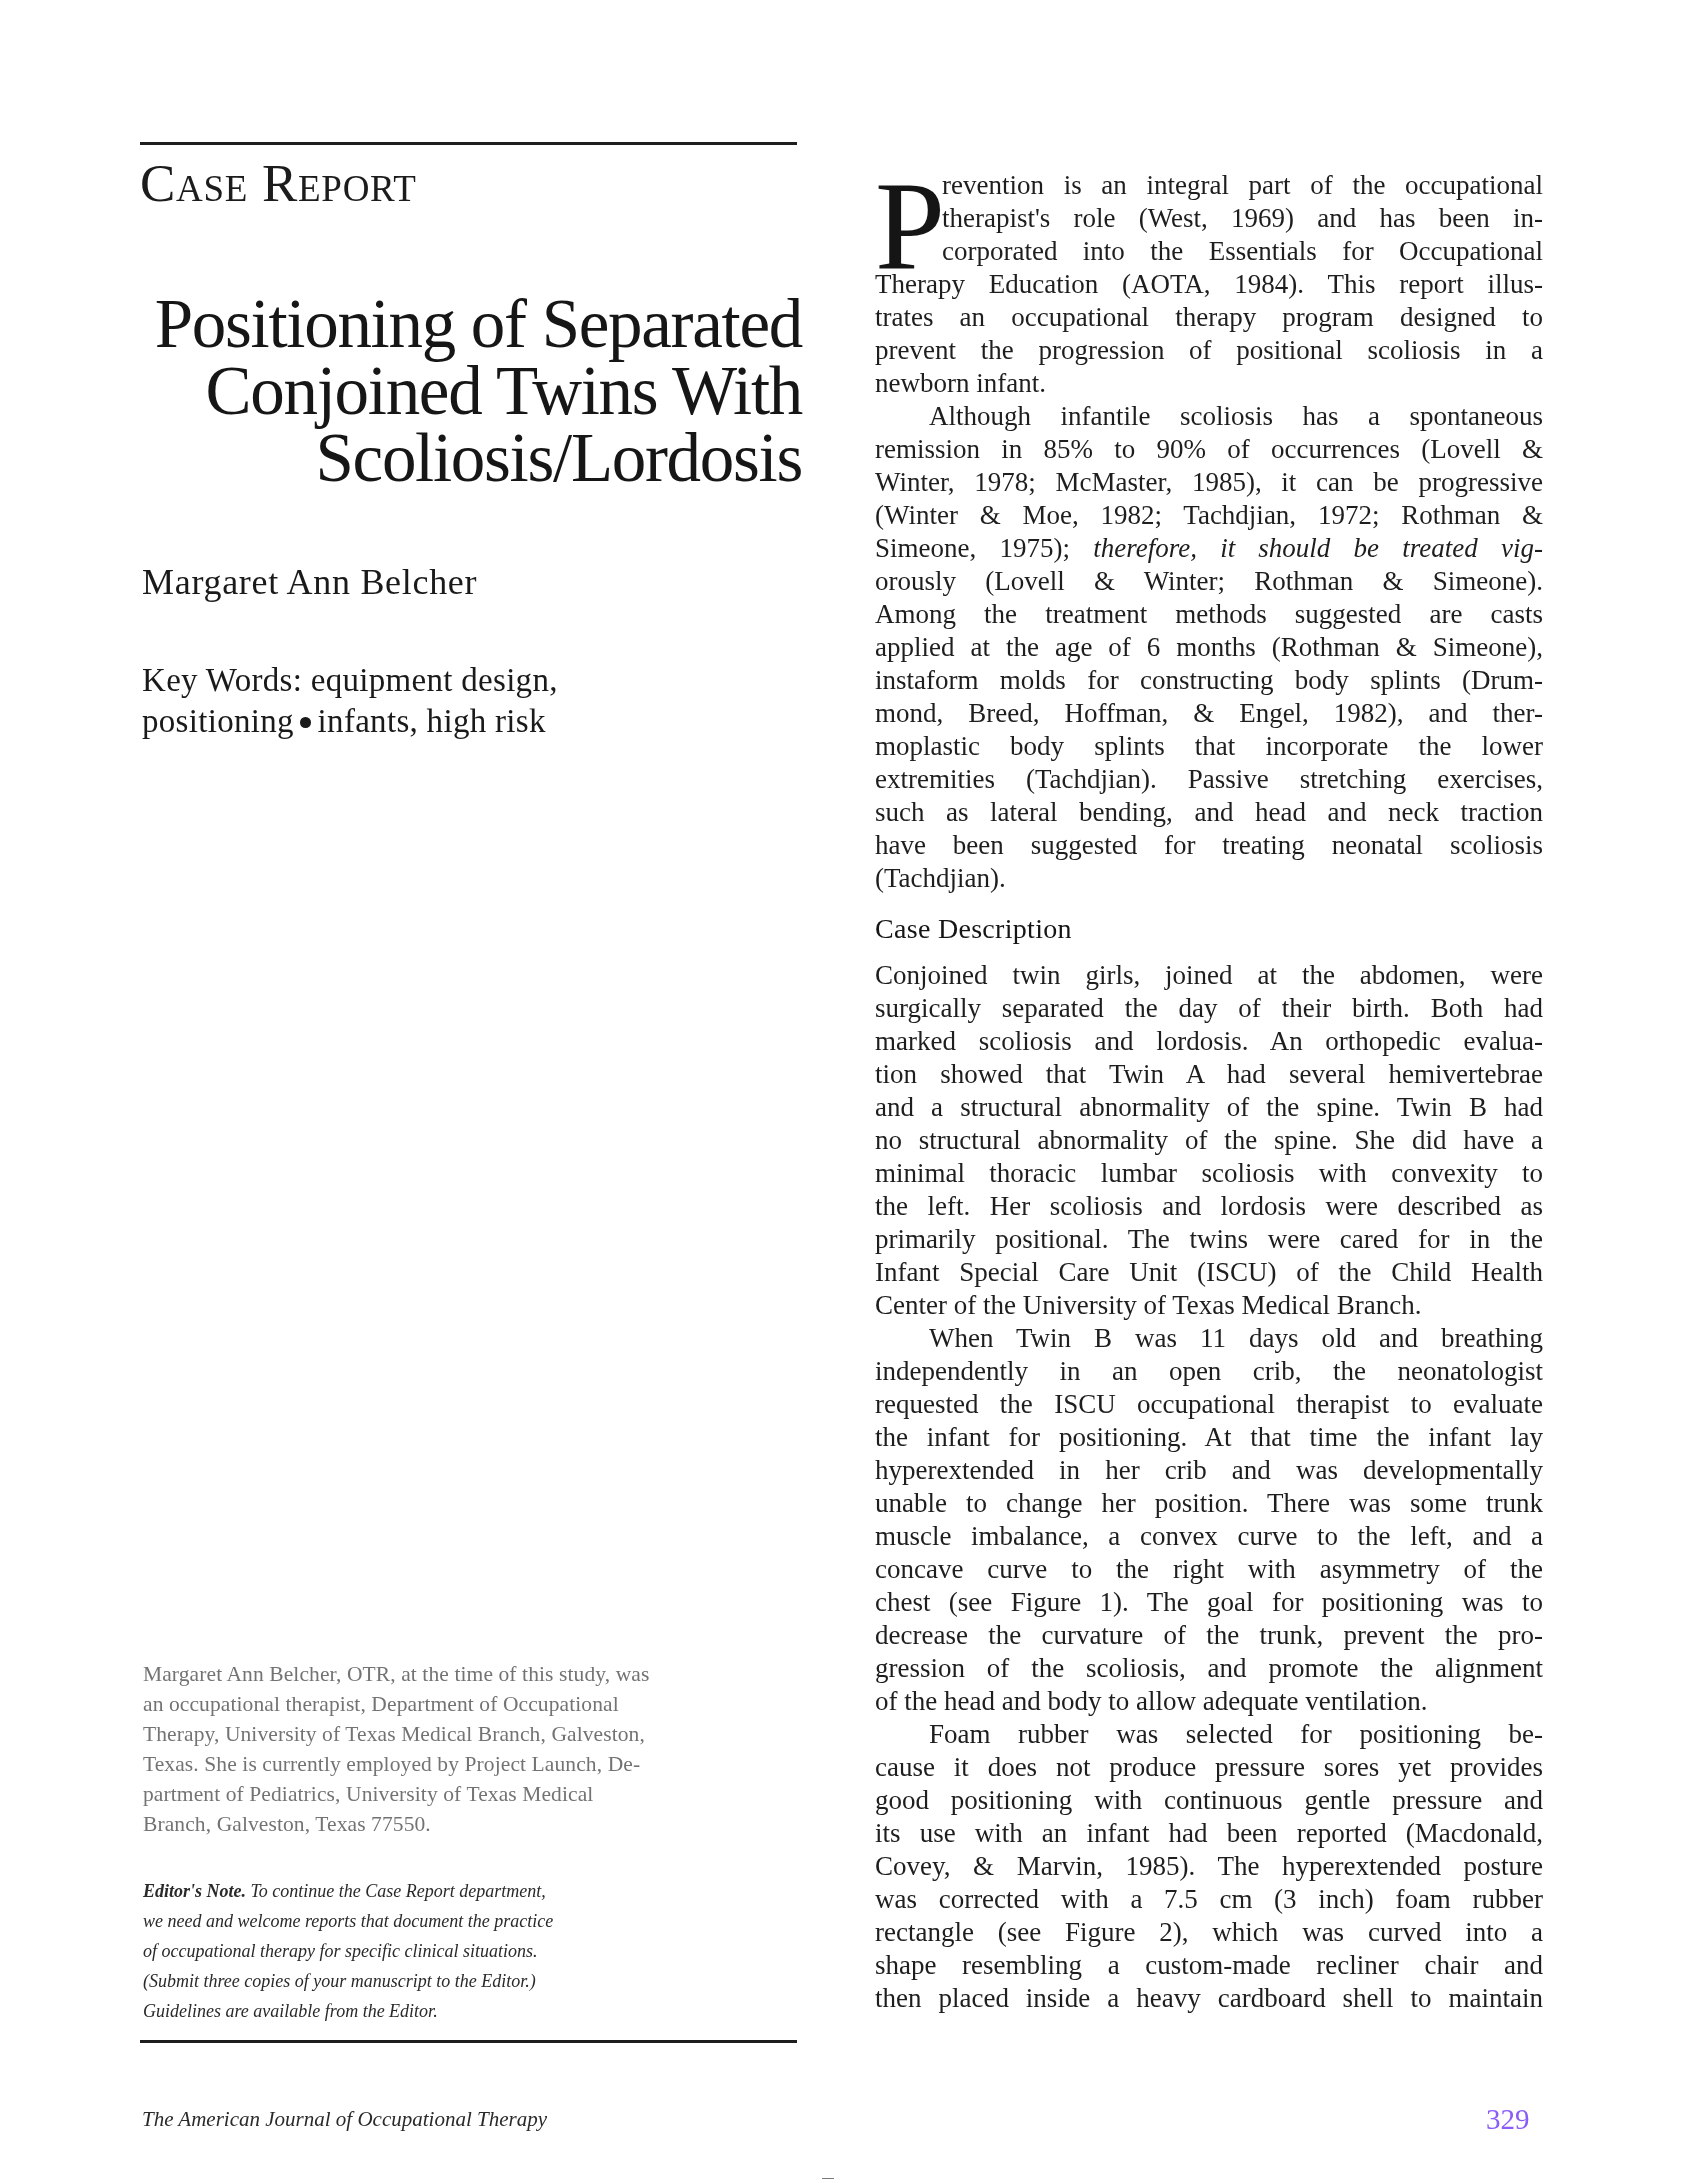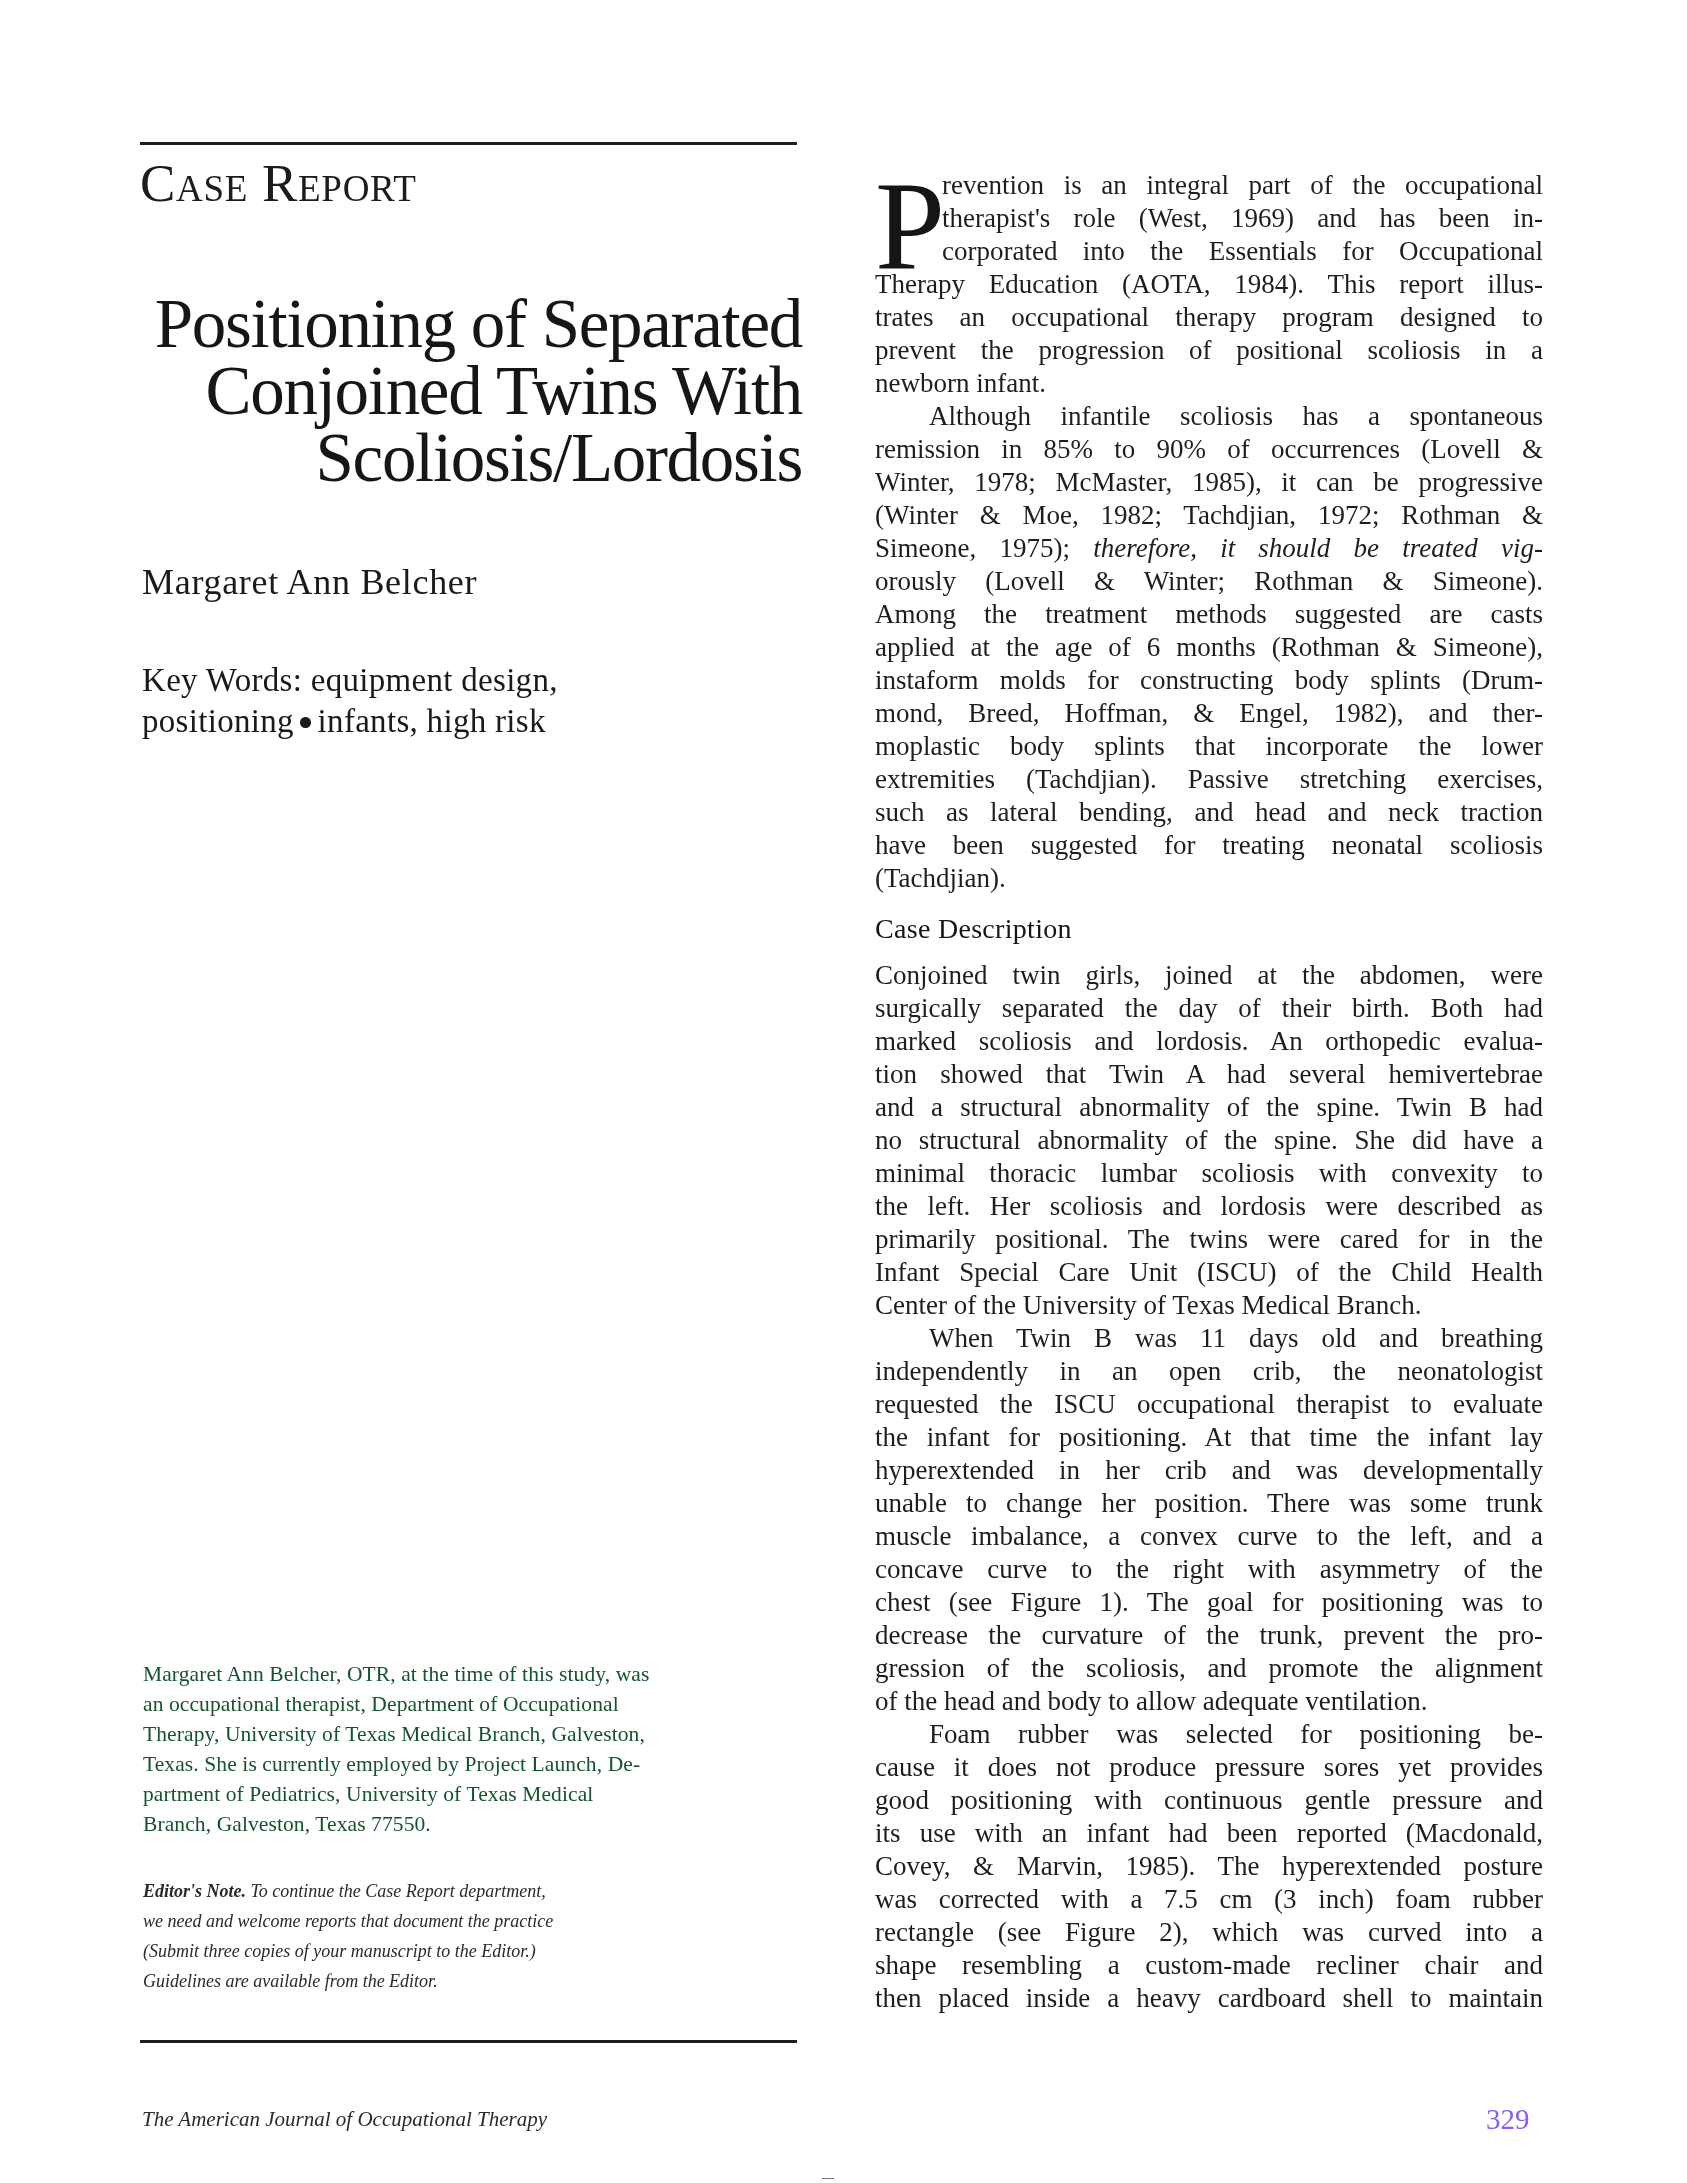--- a/index.html
+++ b/index.html
@@ -13,21 +13,21 @@
                    font-variant: small-caps; color: #1c1c1c; }
   #article-title { left: 140px; top: 291px; width: 662px; font-size: 69px; line-height: 67px;
                    letter-spacing: -1.3px; color: #161616; }
   #article-title .ln { display: block; white-space: nowrap; }
   #author { left: 142px; top: 561px; font-size: 36px; line-height: 42px; letter-spacing: 0.7px; }
   #keywords { left: 142px; top: 660px; width: 662px; font-size: 33px; line-height: 41px; letter-spacing: 0.3px; }
   #keywords .ln { display: block; white-space: nowrap; }
   #keywords .bullet { display: inline-block; width: 10.6px; height: 10.6px; border-radius: 50%;
                       background: #1a1a1a; vertical-align: middle; margin: 0 6.6px 4px 6.6px; }
 
-  #bio { left: 143px; top: 1659px; width: 655px; font-size: 21.5px; line-height: 30px; color: #14532d;
+  #bio { left: 143px; top: 1659px; width: 655px; font-size: 21.5px; line-height: 30px; color: #737373;
          letter-spacing: 0.1px; }
   #bio .ln { display: block; white-space: nowrap; }
   #editor-note { left: 143px; top: 1876px; width: 662px; font-size: 18px; line-height: 30px;
                  font-style: italic; color: #2a2a2a; }
   #editor-note .ln { display: block; white-space: nowrap; }
   #editor-note .lead { font-weight: bold; }
 
   
   #right-col { left: 875px; top: 169px; width: 668px; font-size: 27px; line-height: 33px; color: #1e1e1e; }
   #right-col .ln { display: block; white-space: nowrap; text-align: justify; text-align-last: justify; height: 33px; }
@@ -69,20 +69,21 @@
   <span class="ln">an occupational therapist, Department of Occupational</span>
   <span class="ln">Therapy, University of Texas Medical Branch, Galveston,</span>
   <span class="ln">Texas. She is currently employed by Project Launch, De-</span>
   <span class="ln">partment of Pediatrics, University of Texas Medical</span>
   <span class="ln">Branch, Galveston, Texas 77550.</span>
 </div>
 
 <div id="editor-note" class="abs">
   <span class="ln"><span class="lead">Editor's Note.</span><span> To continue the Case Report department,</span></span>
   <span class="ln">we need and welcome reports that document the practice</span>
+  <span class="ln">of occupational therapy for specific clinical situations.</span>
   <span class="ln">(Submit three copies of your manuscript to the Editor.)</span>
   <span class="ln">Guidelines are available from the Editor.</span>
 </div>
 
 <div class="rule" style="left:140px; top:2040px; width:657px;"></div>
 
 <div id="drop-cap" class="abs">P</div>
 
 <div id="right-col" class="abs">
 

